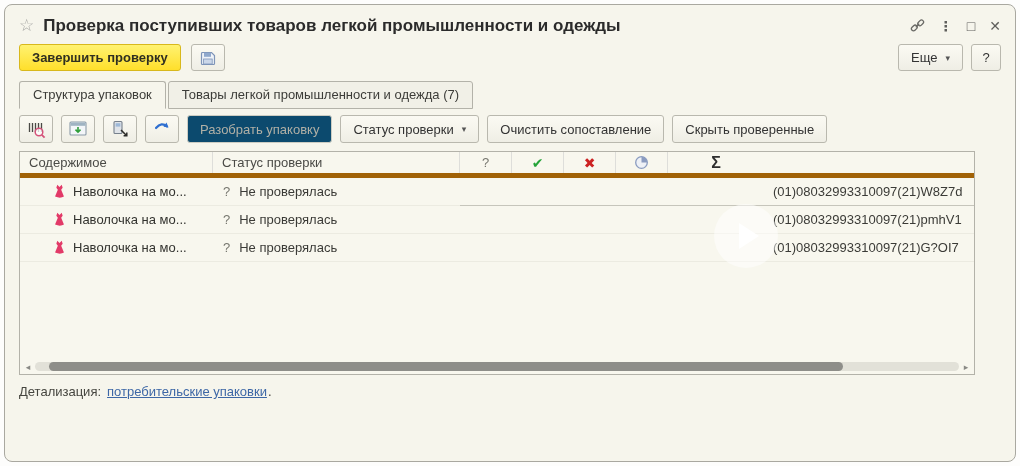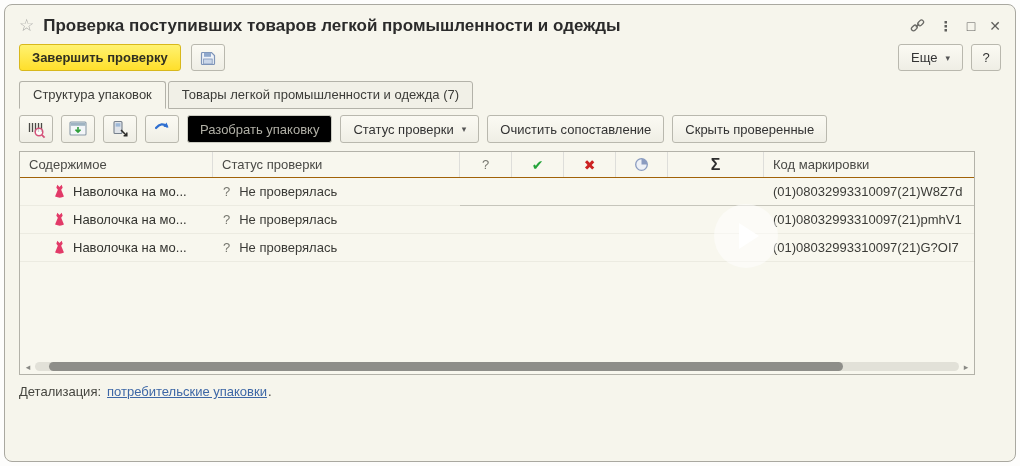--- a/index.html
+++ b/index.html
@@ -22,21 +22,21 @@
     display:inline-flex; align-items:center; justify-content:center; gap:6px;
     background:linear-gradient(#fbfaf3,#efeee5);
     border:1px solid #b9b8ae; border-radius:3px;
     font-size:13px; color:#333; padding:4px 12px; height:27px; cursor:pointer; white-space:nowrap;
   }
   .btn.primary{
     background:linear-gradient(#fff271,#ffdf2b);
     border-color:#d8b81c; font-weight:bold; color:#2f2f20;
   }
   .btn.icononly{ padding:3px 7px; }
-  .btn:disabled, .btn.disabled{ color:#b1b0a6; background:#000000; border-color:#ccccc2; cursor:default; }
+  .btn:disabled, .btn.disabled{ color:#b1b0a6; background:#0c4a6e; border-color:#ccccc2; cursor:default; }
   .caret{ font-size:9px; color:#555; margin-left:2px; }
   .spacer{ flex:1 1 auto; }
   .gap8{ width:8px; } .gap10{ width:10px; }
   
   .docrow{ margin-top:9px; font-size:13px; color:#45453f; display:flex; align-items:center; gap:6px;}
   a.link{ color:#3d67a6; text-decoration:underline; cursor:pointer; }
   
   .tabs{ display:flex; margin-top:10px; align-items:flex-end; }
   .tab{
     font-size:13px; color:#3c3c38; padding:5px 13px 6px 13px; cursor:pointer;
@@ -52,21 +52,21 @@
   .grid{
     margin-top:8px; width:956px; height:224px;
     border:1px solid #b3b2a9; background:#f8f7ee;
     display:flex; flex-direction:column; position:relative;
   }
   .hrow, .trow{
     display:grid;
     grid-template-columns:193px 247px 52px 52px 52px 52px 96px 1fr;
     align-items:center;
   }
-  .hrow{ height:26px; border-bottom:1px solid #a16207; color:#4a4a46; font-size:13px; }
+  .hrow{ height:26px; border-bottom:5px solid #a16207; color:#4a4a46; font-size:13px; }
   .hcell{ padding:0 9px; height:100%; display:flex; align-items:center; border-right:1px solid #dededa; overflow:hidden; white-space:nowrap;}
   .hcell:last-child{ border-right:none; }
   .hcell.c{ justify-content:center; padding:0; }
   .hcheck{ color:#24a339; font-weight:bold; font-size:14px; }
   .hcross{ color:#cc2222; font-weight:bold; font-size:14px; }
   .hsigma{ font-size:16px; color:#2e2e2e; font-weight:bold;}
   .trow{ height:28px; border-bottom:1px solid #ecebe1; font-size:13px; color:#33332f; position:relative; }
   .cell{ display:flex; align-items:center; overflow:hidden; white-space:nowrap; height:100%; }
   .cell.name{ padding-left:33px; gap:7px; }
   .cell.status{ padding-left:10px; gap:9px; color:#3b3b37;}
@@ -198,21 +198,20 @@
       <div class="hcell c hcross">✖</div>
       <div class="hcell c">
         <span>
           <svg width="15" height="15" viewBox="0 0 16 16">
             <circle cx="8" cy="8" r="6.2" fill="#eef1f6" stroke="#8b9cc0" stroke-width="1.4"></circle>
             <path d="M8 8 L8 1.8 A6.2 6.2 0 0 1 14.2 8 z" fill="#8b9cc0"></path>
           </svg>
         </span>
       </div>
       <div class="hcell c hsigma">Σ</div>
-      <div class="hcell">Код маркировки</div>
     </div>
 
     <div class="trow">
       <div class="cell name">
         <span>
           <svg width="13" height="15" viewBox="0 0 14 16">
               <path d="M4.6 0.8 l2.4 2.4 2.4 -2.4 1 3.2 -1.6 2.2 3 7.2 q-4 2.4 -9.6 0 l3 -7.2 -1.6 -2.2 z" fill="#e23a68"></path>
             </svg>
         </span>
         <span>Наволочка на мо...</span>

